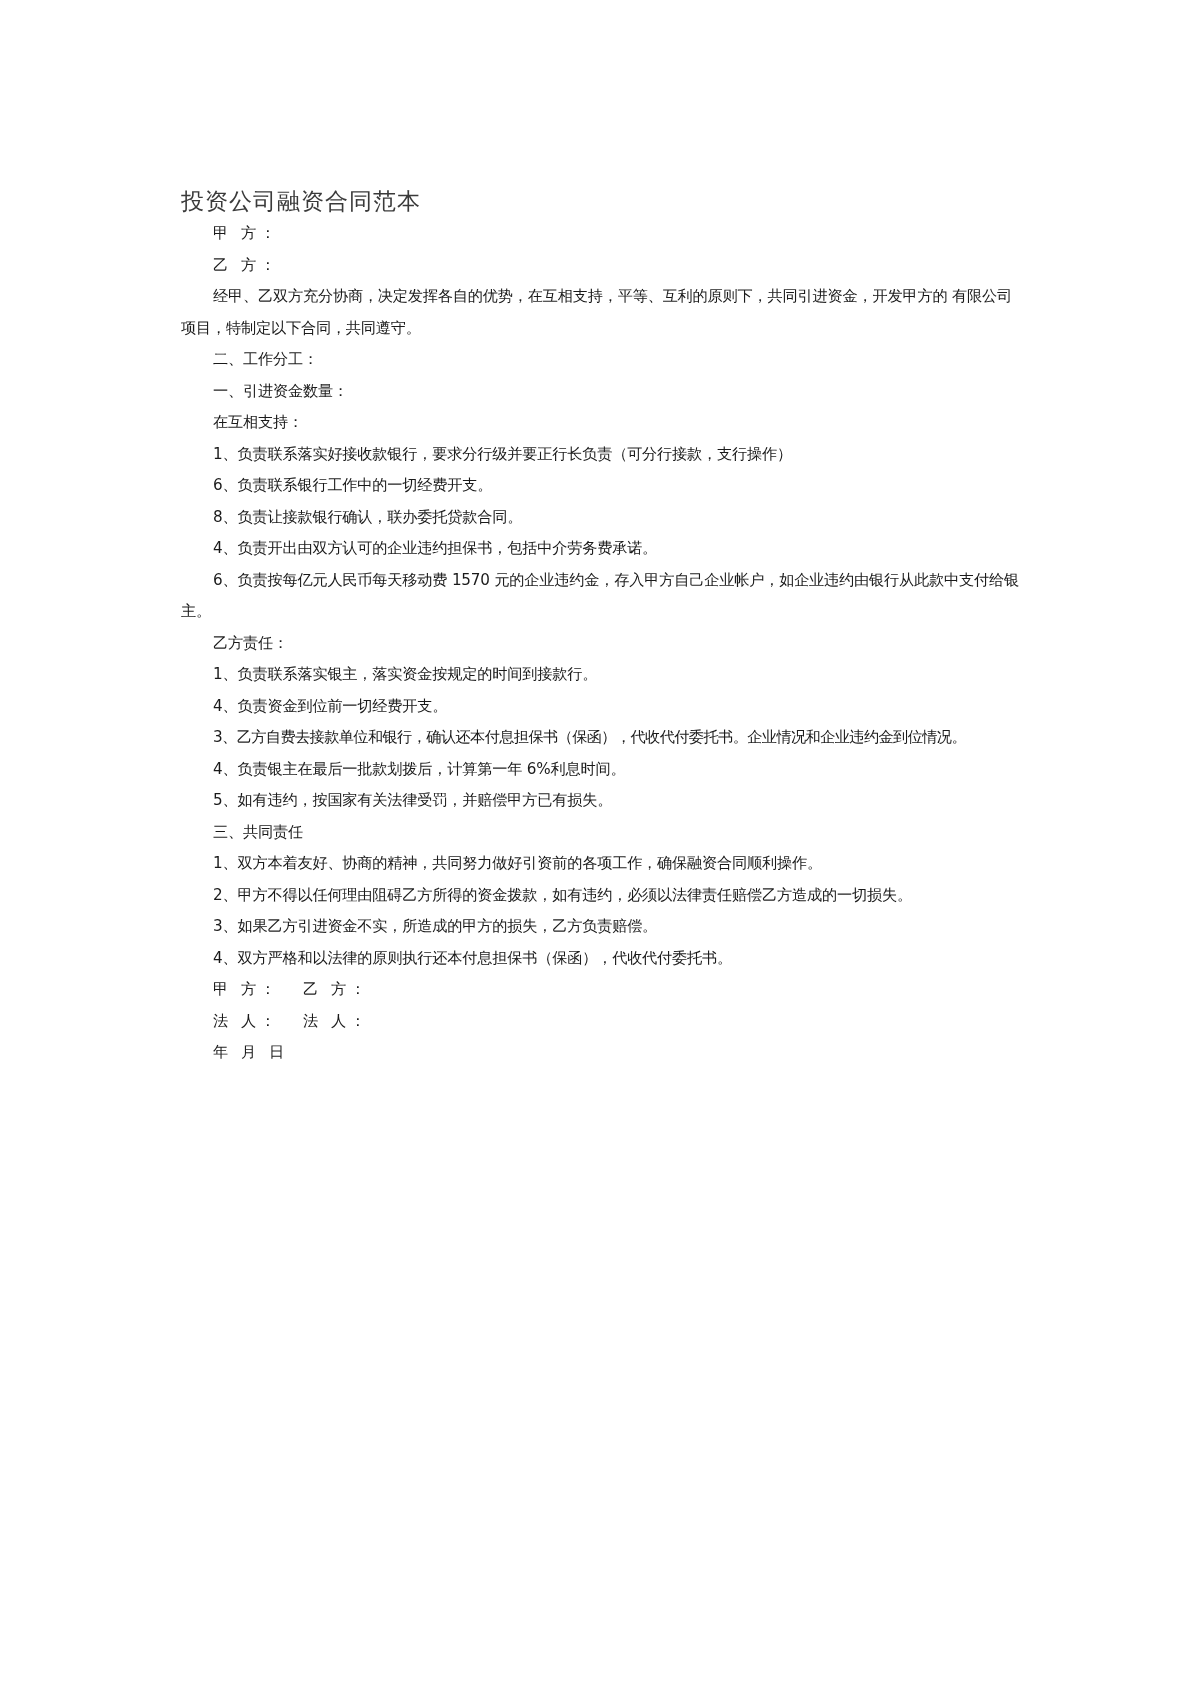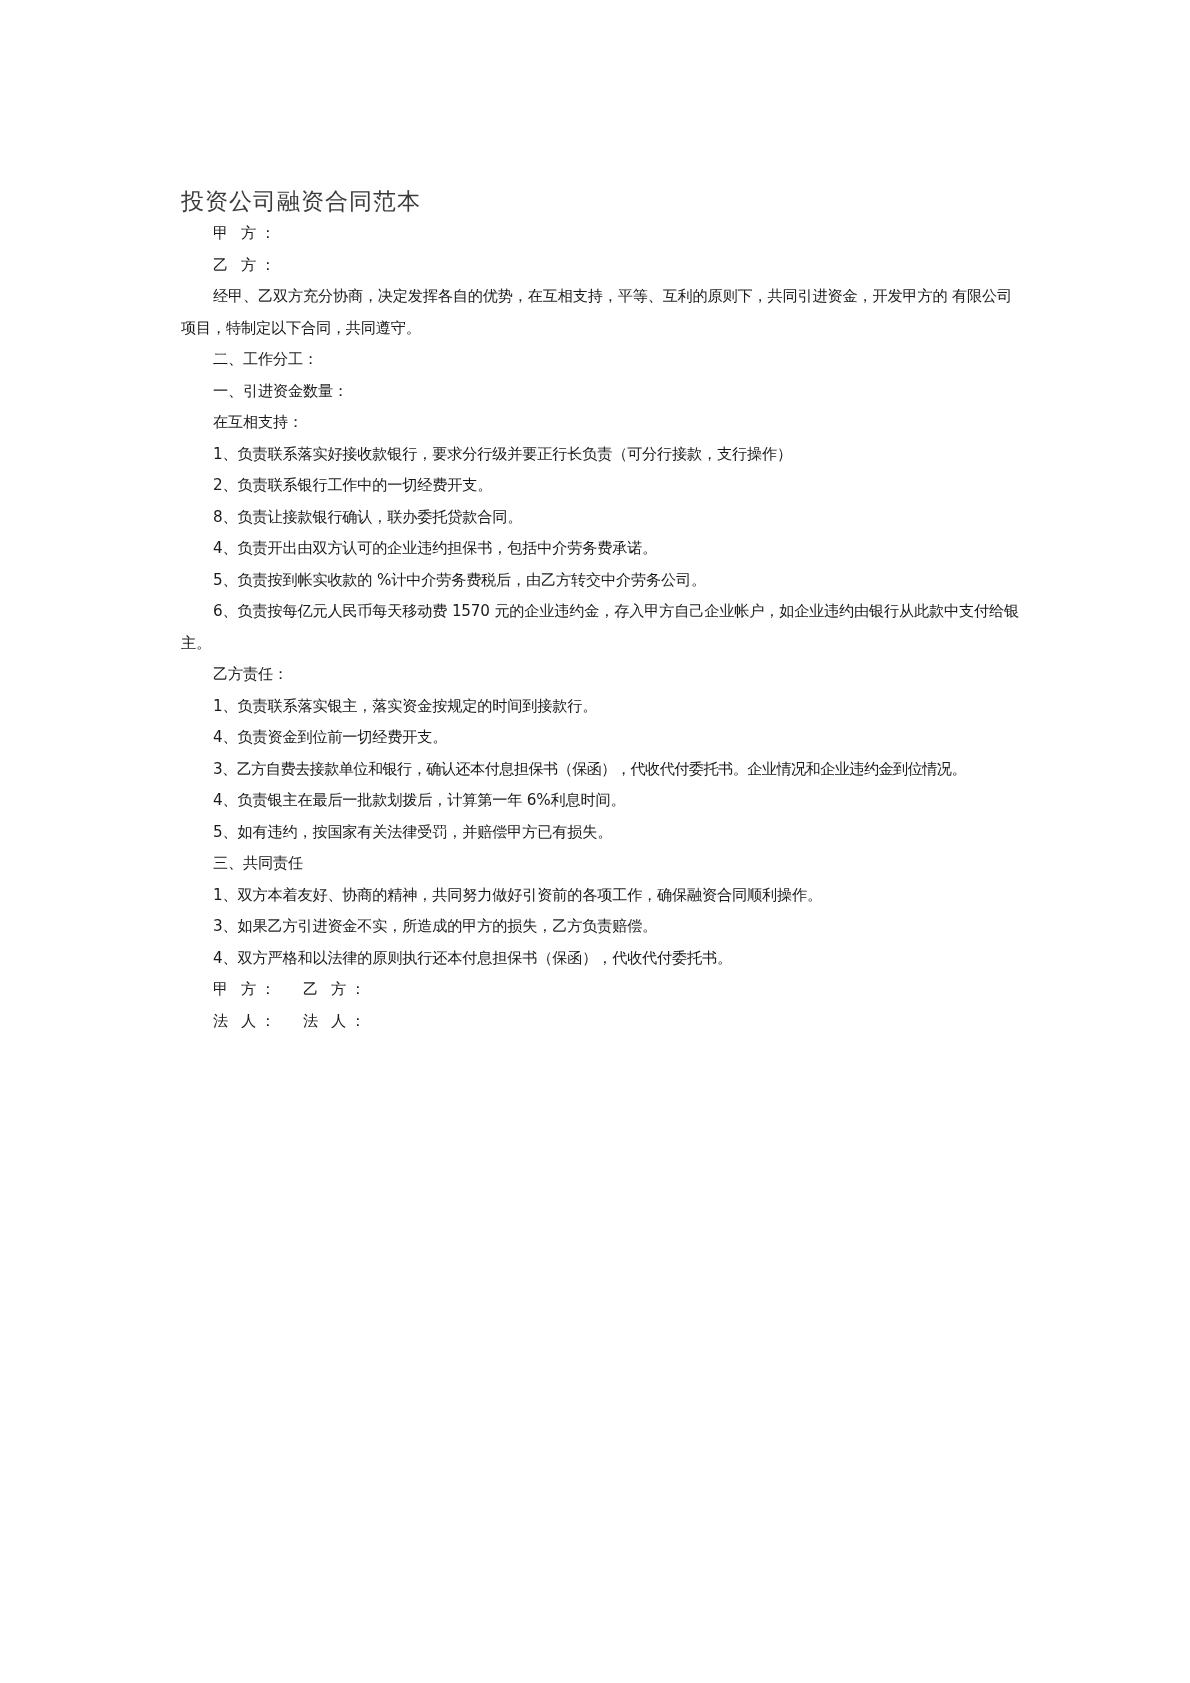--- a/index.html
+++ b/index.html
@@ -31,38 +31,41 @@
 <div class="page">
   <div class="content">
     <div class="title">投资公司融资合同范本</div>
     <p class="p spaced">甲 方：</p>
     <p class="p spaced">乙 方：</p>
     <p class="p">经甲、乙双方充分协商，决定发挥各自的优势，在互相支持，平等、互利的原则下，共同引进资金，开发甲方的 有限公司项目，特制定以下合同，共同遵守。</p>
     <p class="p">二、工作分工：</p>
     <p class="p">一、引进资金数量：</p>
     <p class="p">在互相支持：</p>
     <p class="p">1、负责联系落实好接收款银行，要求分行级并要正行长负责（可分行接款，支行操作）</p>
-    <p class="p">2、负责联系银行工作中的一切经费开支。</p>
+    <p class="p">6、负责联系银行工作中的一切经费开支。</p>
     <p class="p">8、负责让接款银行确认，联办委托贷款合同。</p>
     <p class="p">4、负责开出由双方认可的企业违约担保书，包括中介劳务费承诺。</p>
-    <p class="p">5、负责按到帐实收款的 %计中介劳务费税后，由乙方转交中介劳务公司。</p>
     <p class="p">6、负责按每亿元人民币每天移动费 1570 元的企业违约金，存入甲方自己企业帐户，如企业违约由银行从此款中支付给银主。</p>
     <p class="p">乙方责任：</p>
     <p class="p">1、负责联系落实银主，落实资金按规定的时间到接款行。</p>
     <p class="p">4、负责资金到位前一切经费开支。</p>
     <p class="p" style="letter-spacing:-0.6px;">3、乙方自费去接款单位和银行，确认还本付息担保书（保函），代收代付委托书。企业情况和企业违约金到位情况。</p>
     <p class="p">4、负责银主在最后一批款划拨后，计算第一年 6%利息时间。</p>
     <p class="p">5、如有违约，按国家有关法律受罚，并赔偿甲方已有损失。</p>
     <p class="p">三、共同责任</p>
     <p class="p">1、双方本着友好、协商的精神，共同努力做好引资前的各项工作，确保融资合同顺利操作。</p>
+    <p class="p">2、甲方不得以任何理由阻碍乙方所得的资金拨款，如有违约，必须以法律责任赔偿乙方造成的一切损失。</p>
     <p class="p">3、如果乙方引进资金不实，所造成的甲方的损失，乙方负责赔偿。</p>
     <p class="p">4、双方严格和以法律的原则执行还本付息担保书（保函），代收代付委托书。</p>
 
     <div class="sig-row">
       <span class="col1">甲 方：</span>
       <span>乙 方：</span>
     </div>
     <div class="sig-row">
       <span class="col1">法 人：</span>
       <span>法 人：</span>
     </div>
+    <div class="sig-row">
+      <span>年 月 日</span>
+    </div>
   </div>
 </div>
 
 </body></html>

